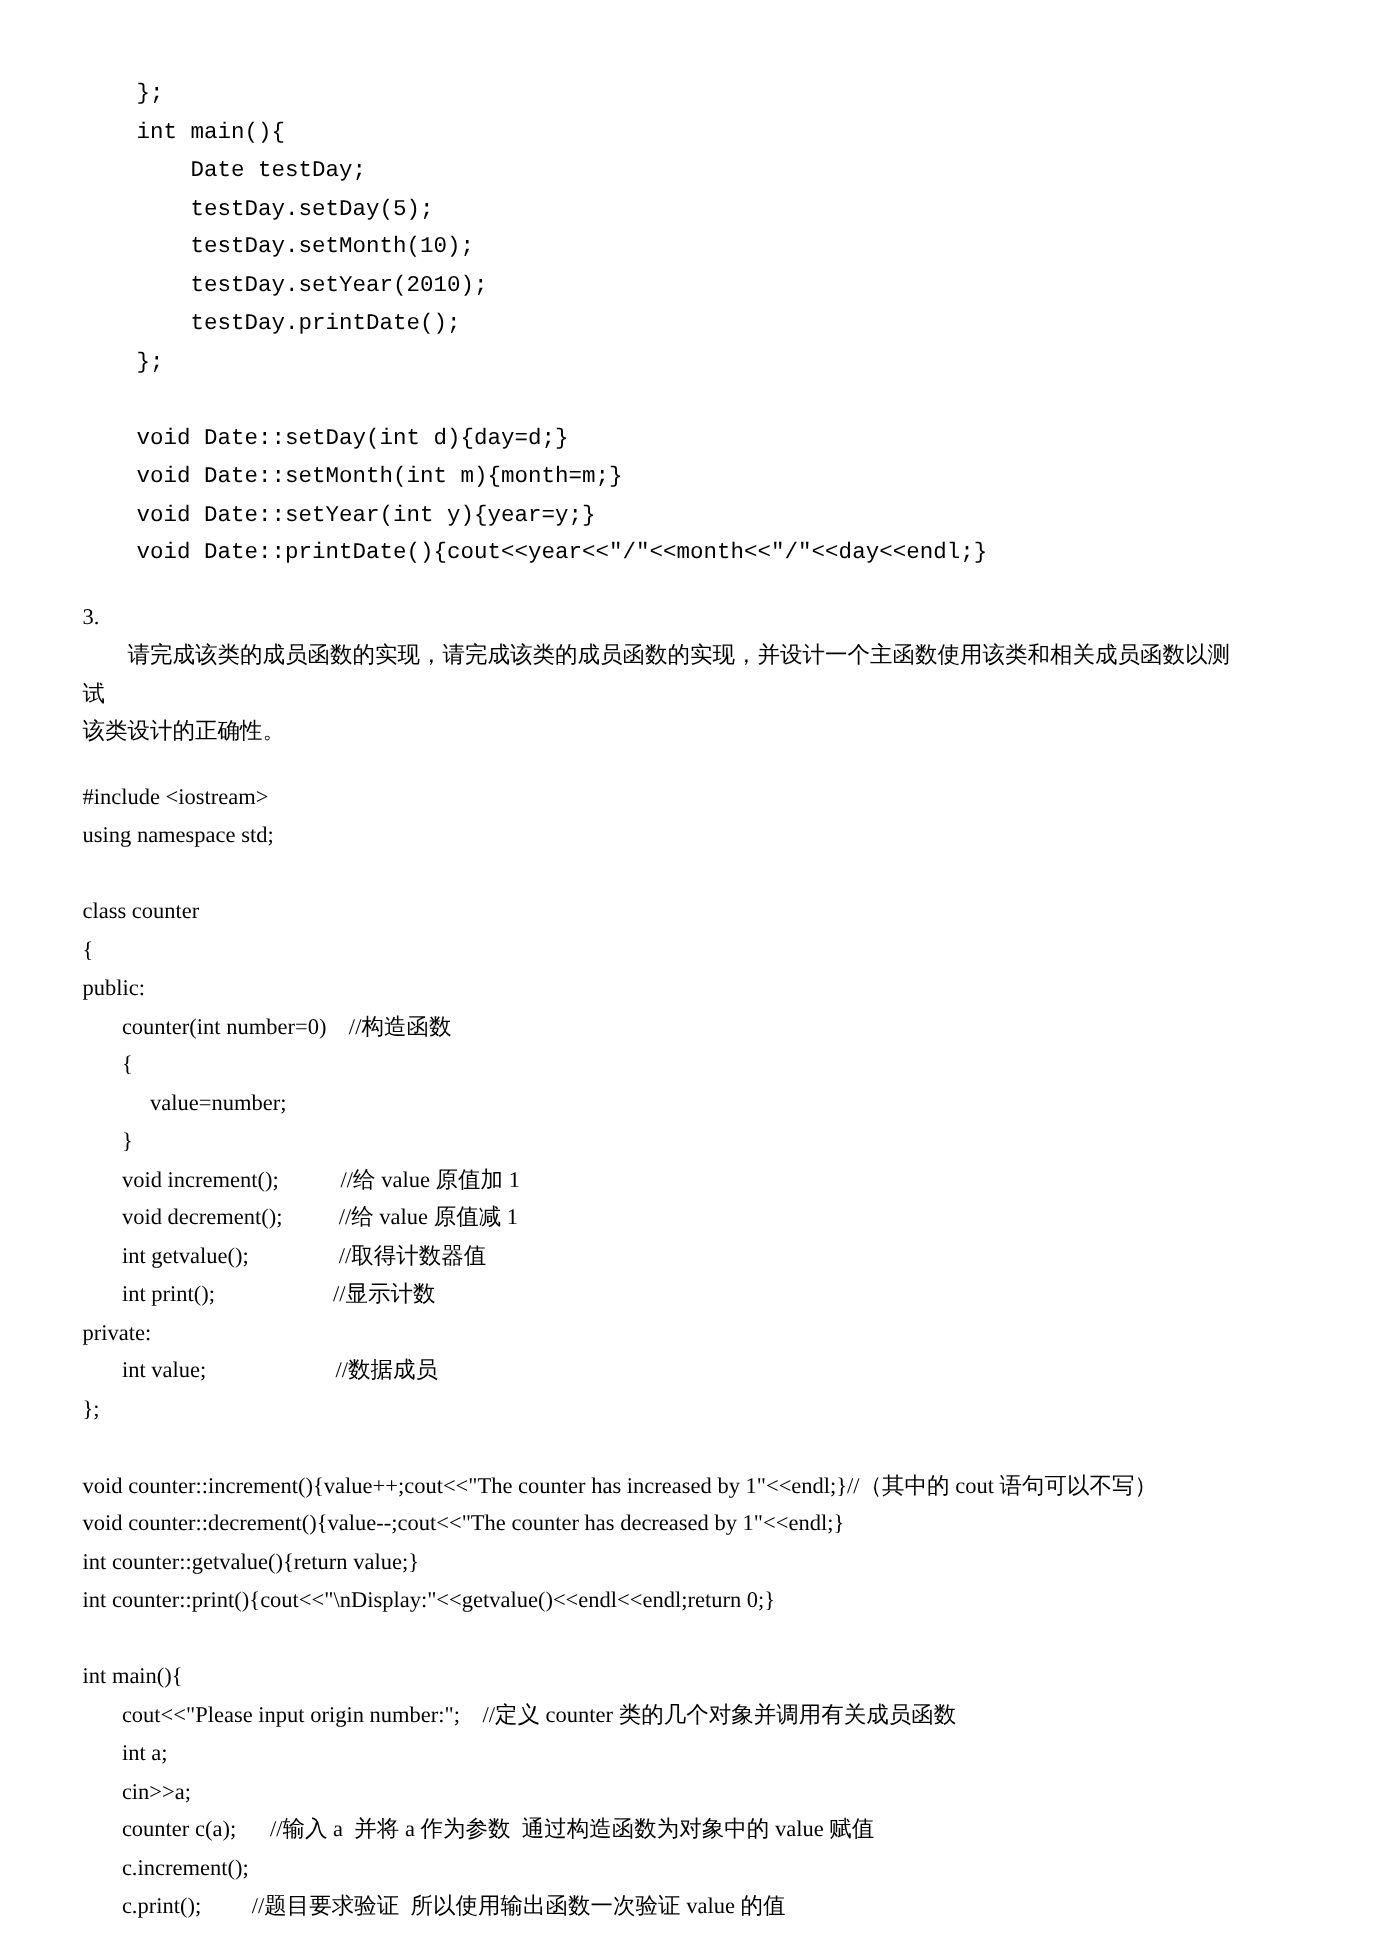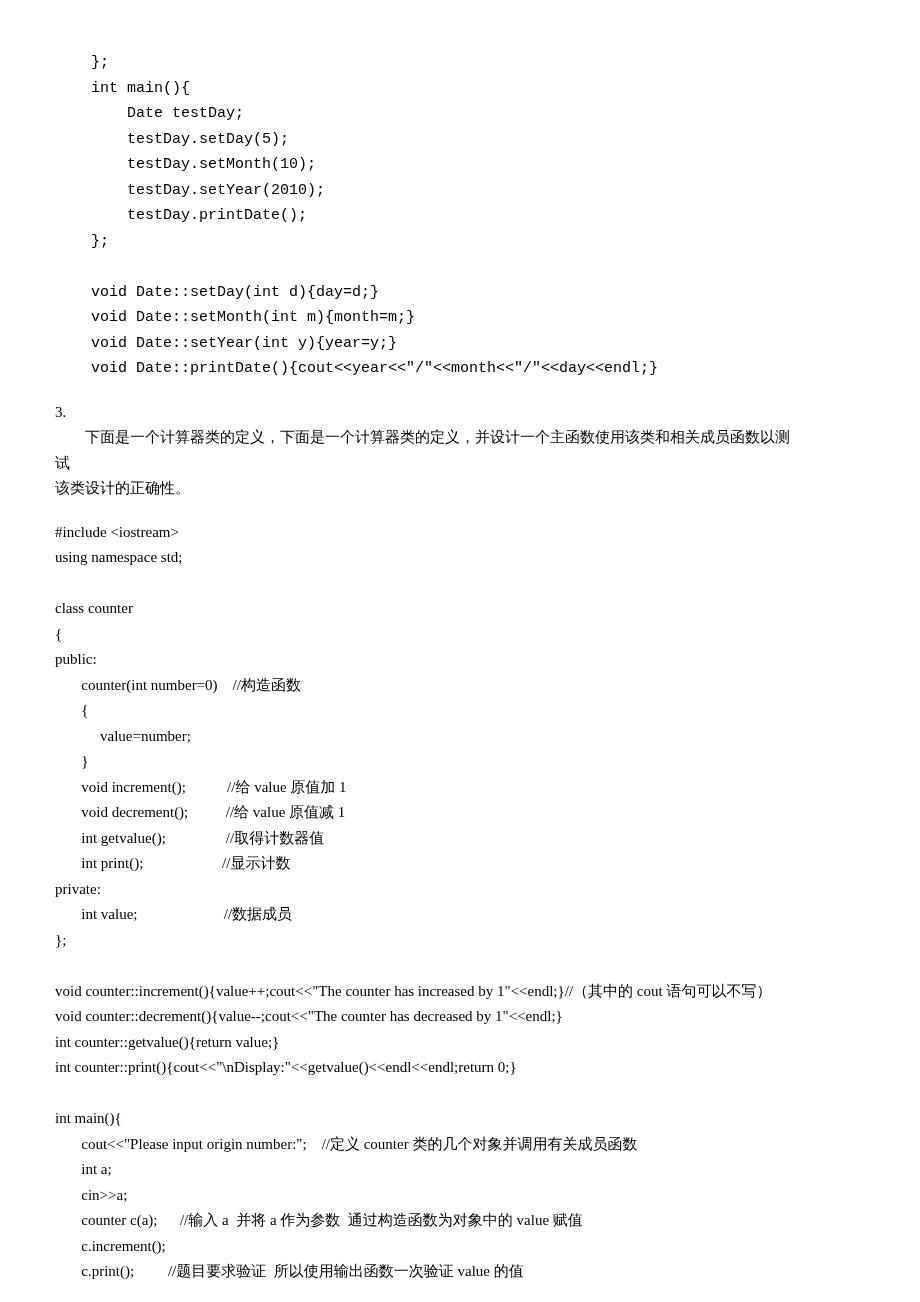--- a/index.html
+++ b/index.html
@@ -37,21 +37,21 @@
     };
 
     void Date::setDay(int d){day=d;}
     void Date::setMonth(int m){month=m;}
     void Date::setYear(int y){year=y;}
     void Date::printDate(){cout&lt;&lt;year&lt;&lt;"/"&lt;&lt;month&lt;&lt;"/"&lt;&lt;day&lt;&lt;endl;}</div>
 
 <div style="height:18px"></div>
 
 <div class="serif">3.</div>
-<div class="serif">        下面是一个计算器类的定义，下面是一个计算器类的定义，并设计一个主函数使用该类和相关成员函数以测
+<div class="serif">        请完成该类的成员函数的实现，请完成该类的成员函数的实现，并设计一个主函数使用该类和相关成员函数以测
 试
 该类设计的正确性。</div>
 
 <div style="height:18px"></div>
 
 <div class="serif">#include &lt;iostream&gt;
 using namespace std;
 
 class counter
 {

